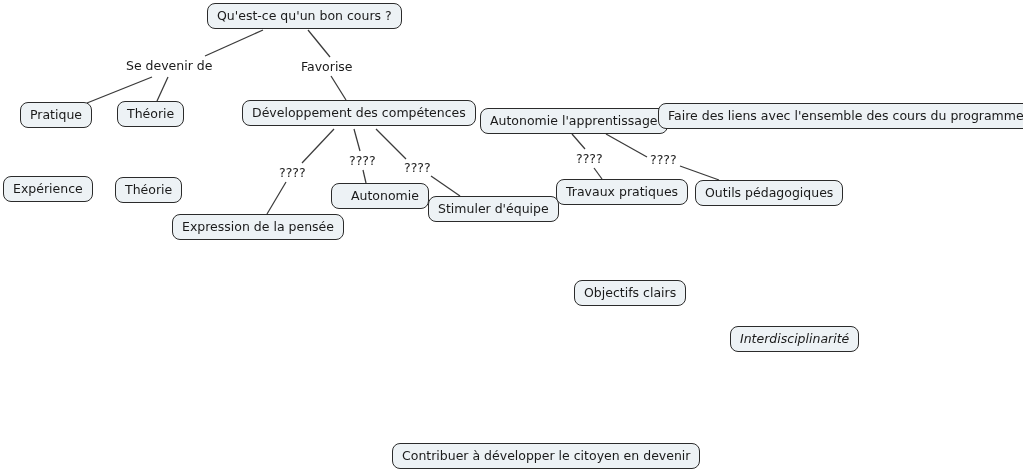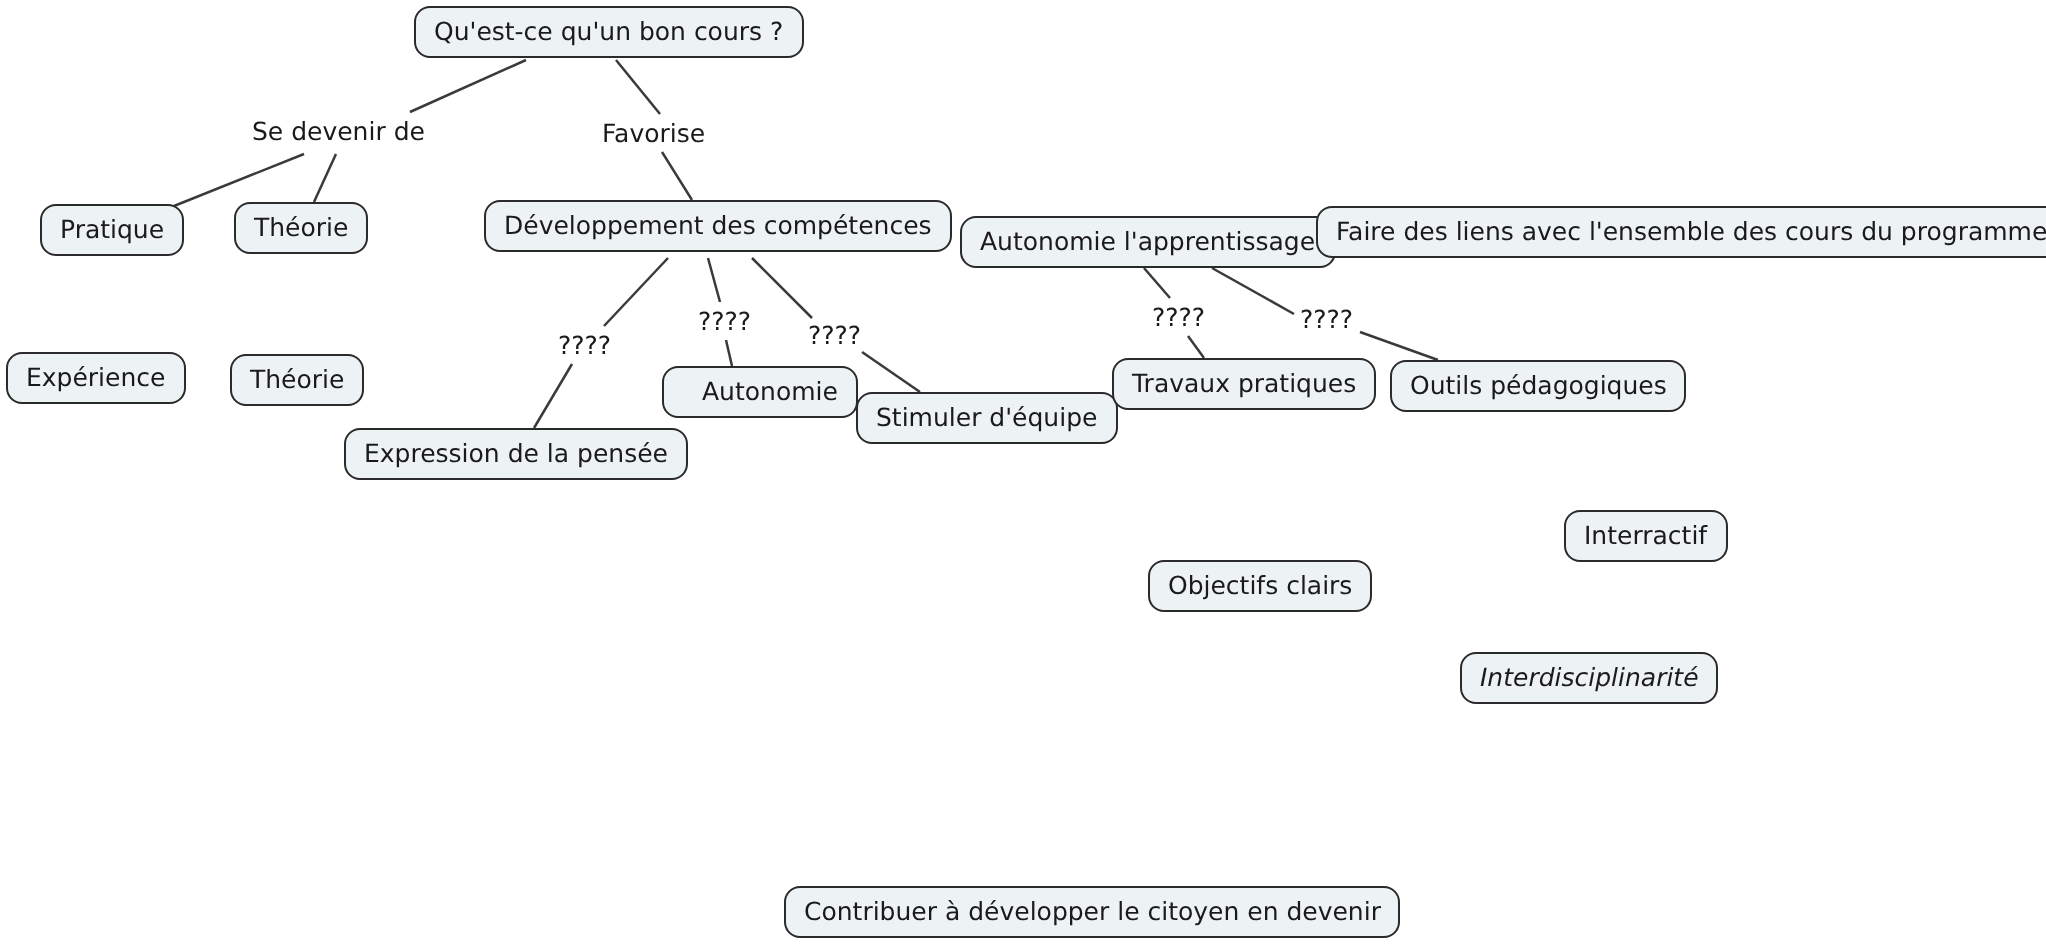--- a/index.html
+++ b/index.html
@@ -107,21 +107,20 @@
   <div class="concept" style="left:428px; top:196px;">Stimuler d'équipe</div>
 
   <div class="linking" style="left:576px; top:151px;">????</div>
 
   <div class="linking" style="left:650px; top:152px;">????</div>
 
   <div class="concept" style="left:556px; top:179px;">Travaux pratiques</div>
 
   <div class="concept" style="left:695px; top:180px;">Outils pédagogiques</div>
 
-  <div class="concept" style="left:782px; top:255px;">Interractif</div>
 
   <div class="concept" style="left:574px; top:280px;">Objectifs clairs</div>
 
   <div class="concept" style="left:730px; top:326px;font-style:italic;">Interdisciplinarité</div>
 
   <div class="concept" style="left:392px; top:443px;">Contribuer à développer le citoyen en devenir</div>
 
 </div>
 
 </body></html>

